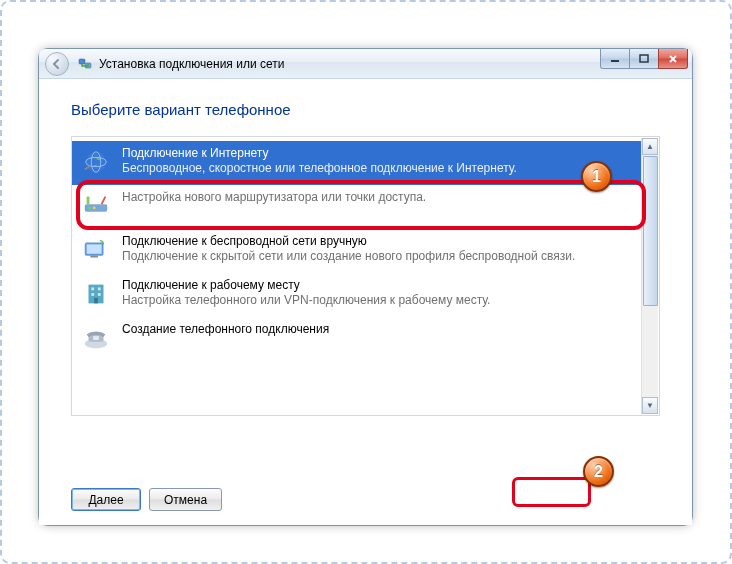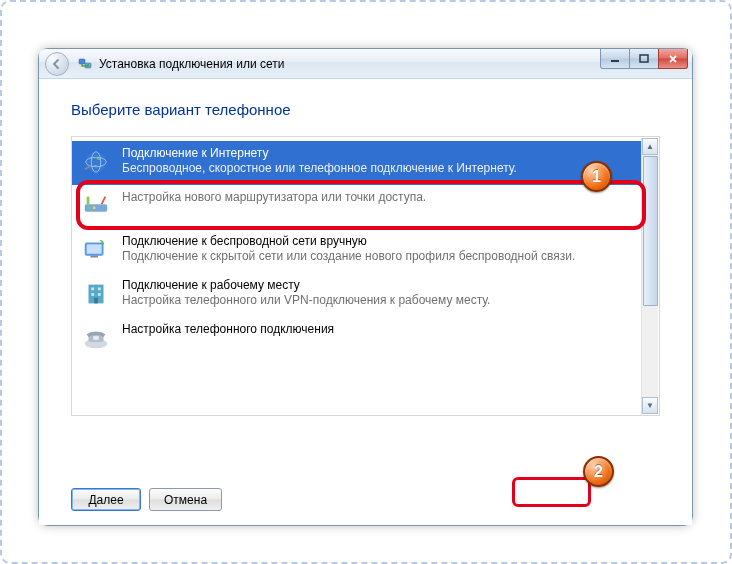--- a/index.html
+++ b/index.html
@@ -329,21 +329,21 @@
         <div class="item">
           <div class="item-icon">
             <svg width="30" height="30" viewBox="0 0 32 32">
               <ellipse cx="16" cy="22" rx="12" ry="5" fill="#d0d8e0"></ellipse>
               <rect x="8" y="10" width="16" height="10" rx="2" fill="#b0bccb"></rect>
               <path d="M6 12 Q16 6 26 12 L24 15 Q16 10 8 15 Z" fill="#98a4b4"></path>
               <rect x="13" y="14" width="6" height="4" fill="#e8ecf0"></rect>
             </svg>
           </div>
           <div class="item-text">
-            <div class="item-title">Настройка телефонного подключения</div>
+            <div class="item-title">Создание телефонного подключения</div>
           </div>
         </div>
 
         <div class="scroll-track">
           <div class="scroll-btn">▲</div>
           <div class="scroll-thumb"></div>
           <div class="scroll-btn" style="position:absolute;bottom:0;">▼</div>
         </div>
       </div>
     </div>

